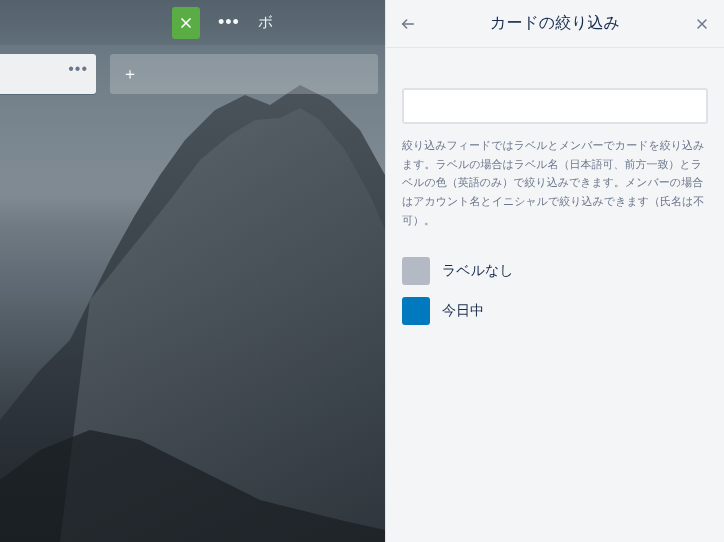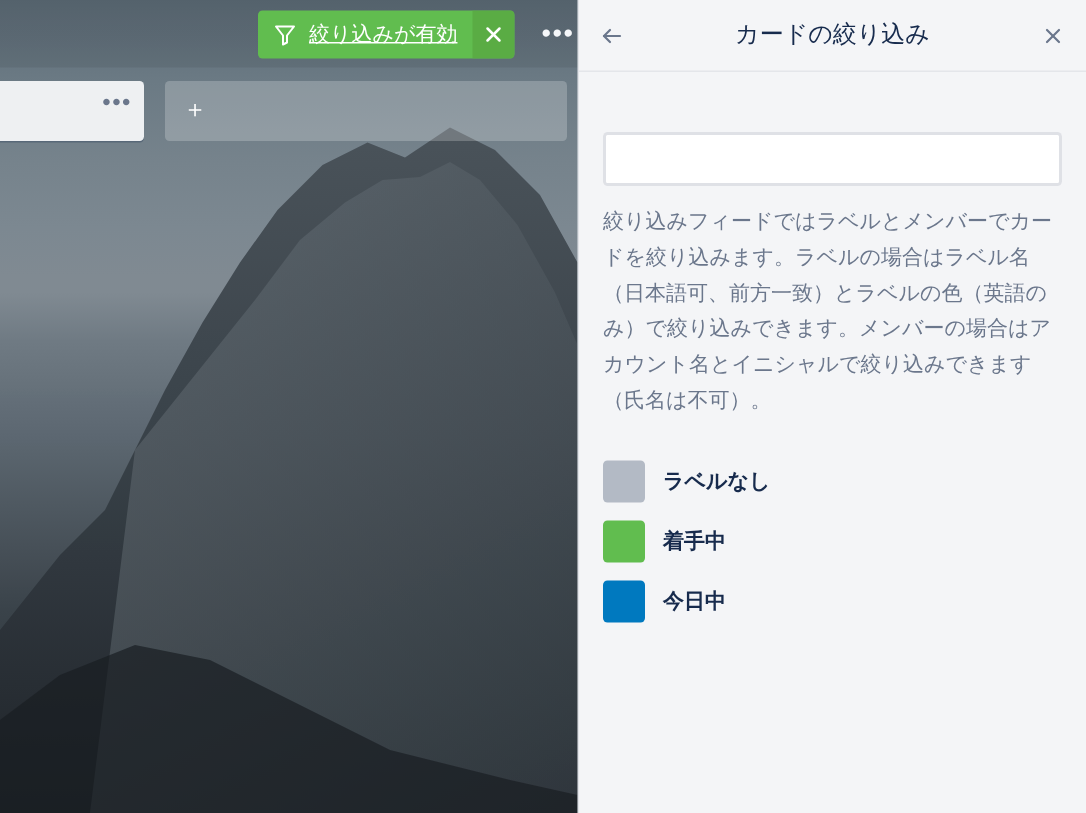--- a/index.html
+++ b/index.html
@@ -161,33 +161,32 @@
     border-radius: 3px;
     box-shadow: inset 0 0 0 2px #dfe1e6;
     padding: 8px 12px;
     font-size: 14px;
     color: #172b4d;
     outline: none;
   }
   .help-text {
     margin-top: 12px;
     color: #6b778c;
-    font-size: 14px;
+    font-size: 11px;
     line-height: 1.7;
   }
 
   .label-list { margin-top: 22px; }
   .label-row {
     display: flex;
     align-items: center;
     gap: 12px;
     padding: 6px 0;
     cursor: pointer;
     border-radius: 3px;
-    font-weight: bold;
   }
   .label-swatch {
     width: 28px; height: 28px;
     border-radius: 3px;
     flex: 0 0 auto;
   }
   .label-name { color: #172b4d; font-size: 14px; }
 
   
   .ico { width: 16px; height: 16px; display: block; }
@@ -209,26 +208,20 @@
       </linearGradient>
     </defs>
     <path d="M0,542 L0,420 L40,370 L70,340 L90,300 L110,260 L135,215 L160,175 L185,140 L215,110 L245,95 L270,105 L300,85 L330,100 L360,130 L385,175 C385,175 385,542 385,542 Z" fill="url(#rock)"></path>
     <path d="M90,300 L130,250 L170,200 L200,160 L230,135 L255,120 L280,118 L300,108 L320,120 L345,150 L370,195 L385,230 L385,542 L60,542 Z" fill="url(#rockLight)" opacity="0.55"></path>
     <path d="M0,542 L0,480 L40,450 L90,430 L140,440 L200,470 L260,500 L340,520 L385,530 L385,542 Z" fill="#1a1f23" opacity="0.7"></path>
   </svg>
 </div>
 
 <div class="top-strip">
   <div class="filter-pill">
-    <span class="pill-body">
-      <svg class="ico" viewBox="0 0 24 24" fill="none" stroke="#fff" stroke-width="2" stroke-linecap="round" stroke-linejoin="round">
-        <polygon points="3 4 21 4 14 13 14 20 10 22 10 13 3 4"></polygon>
-      </svg>
-      <span class="pill-label">絞り込みが有効</span>
-    </span>
     <span class="pill-close">
       <svg class="ico" viewBox="0 0 24 24" fill="none" stroke="#fff" stroke-width="2.5" stroke-linecap="round">
         <line x1="6" y1="6" x2="18" y2="18"></line>
         <line x1="18" y1="6" x2="6" y2="18"></line>
       </svg>
     </span>
   </div>
   <span class="dots-btn">•••</span>
   <span class="board-peek">ボ</span>
 </div>
@@ -260,22 +253,18 @@
   <div class="panel-body">
     <input class="search-input" type="text" placeholder="" style="">
     <p class="help-text">絞り込みフィードではラベルとメンバーでカードを絞り込みます。ラベルの場合はラベル名（日本語可、前方一致）とラベルの色（英語のみ）で絞り込みできます。メンバーの場合はアカウント名とイニシャルで絞り込みできます（氏名は不可）。</p>
 
     <div class="label-list" id="label-list">
         <div class="label-row">
           <span class="label-swatch" style="background: rgb(179, 186, 197);"></span>
           <span class="label-name">ラベルなし</span>
         </div>
         <div class="label-row">
-          <span class="label-swatch" style="background: rgb(97, 189, 79);"></span>
-          <span class="label-name">着手中</span>
-        </div>
-        <div class="label-row">
           <span class="label-swatch" style="background: rgb(0, 121, 191);"></span>
           <span class="label-name">今日中</span>
         </div>
       </div>
   </div>
 </aside>
 
 </body></html>

